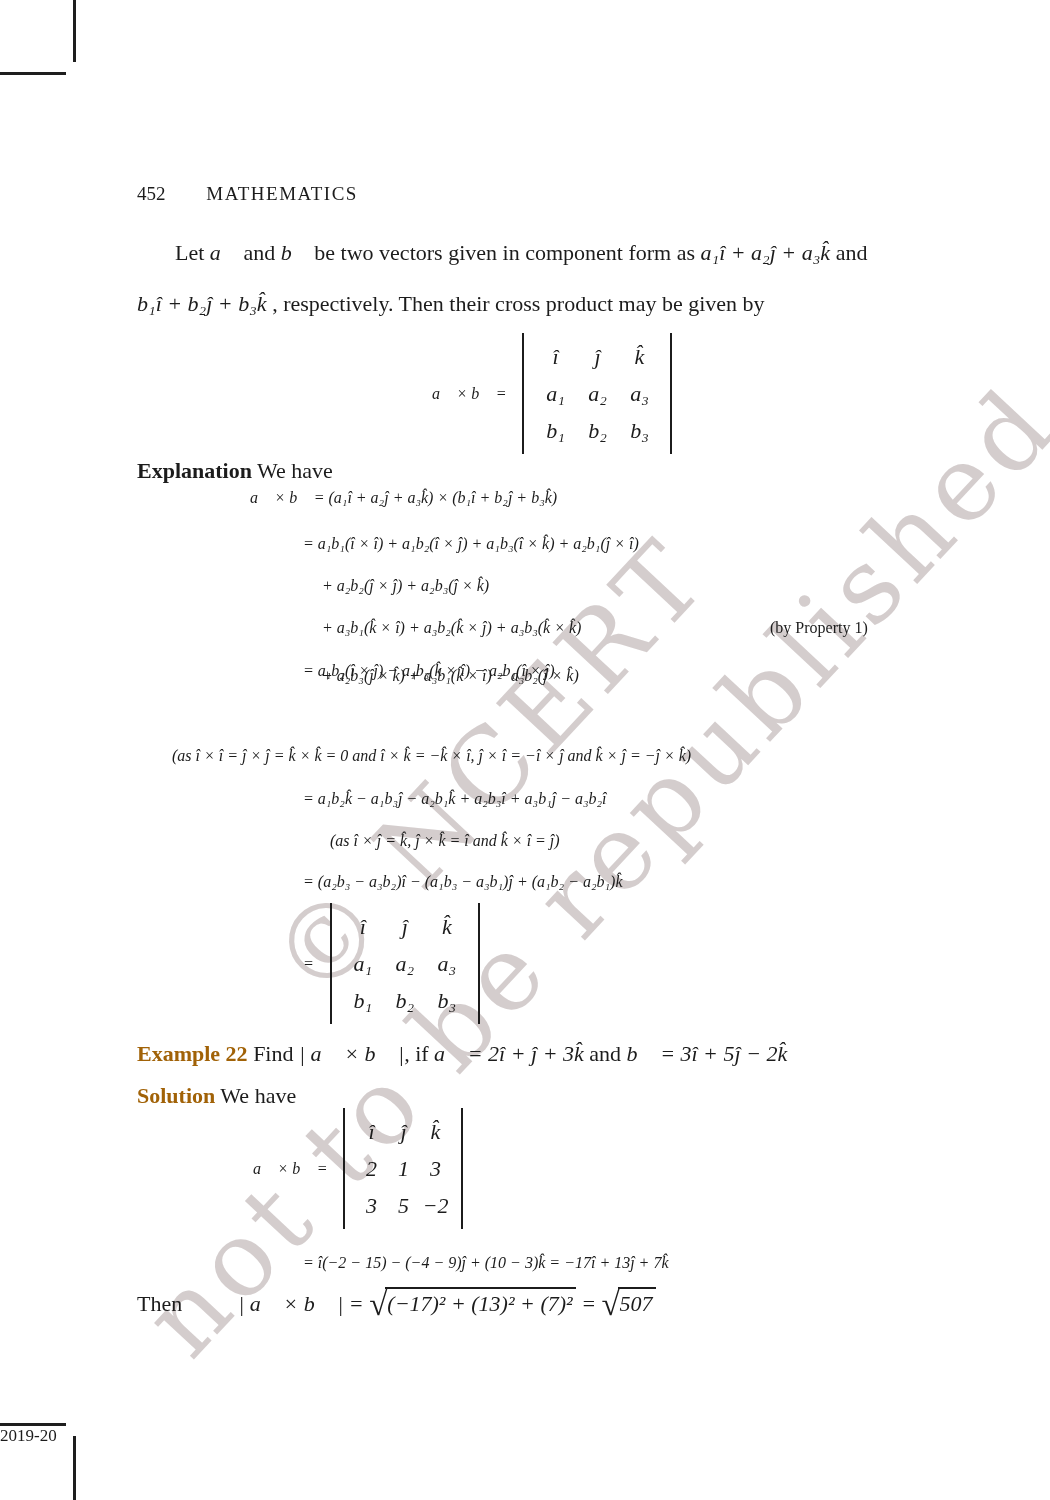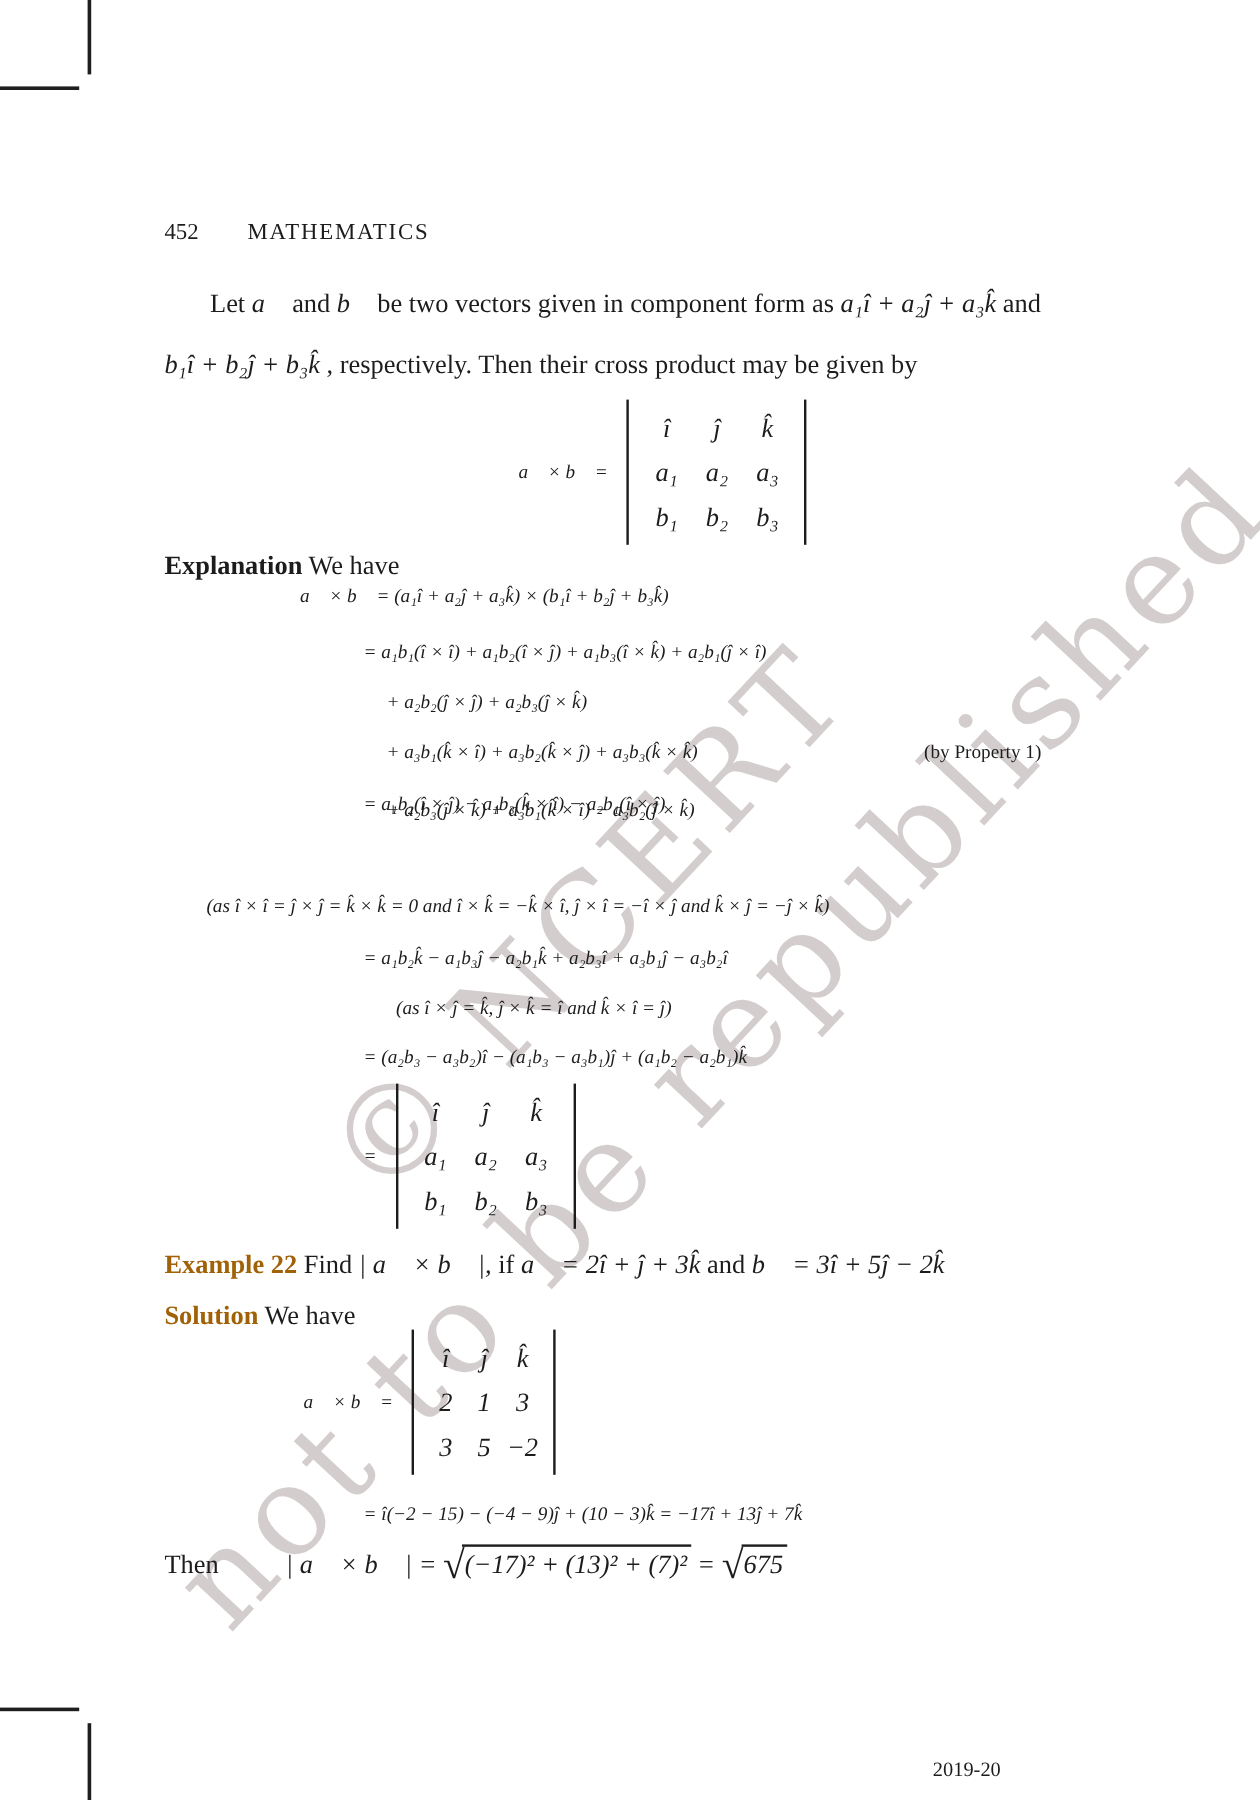--- a/index.html
+++ b/index.html
@@ -78,21 +78,21 @@
   .example { top:1038px; left:137px; }
   .solution { top:1080px; left:137px; }
 
   .eqf1 { top:1247px; left:303px; }
 
   .hence { top:1288px; left:137px; font-size:22px; }
   .hence .hlabel { margin-right:56px; }
   .sqrt-sign { font-size:33px; font-style:normal; line-height:1; vertical-align:-4px; margin-right:-2px; }
   .radicand { border-top:2px solid #1c1c1c; padding:2px 3px 0 2px; font-style:italic; }
 
-  .footer { position:absolute; top:1426px; left:0; width:834px; text-align:right; font-size:17px;margin-top:39px; }
+  .footer { position:absolute; top:1426px; left:0; width:834px; text-align:left; font-size:17px; }
 </style>
 </head>
 <body>
 
 <div class="page">
 
   <div class="crop crop-tl-v"></div>
   <div class="crop crop-tl-h"></div>
   <div class="crop crop-bl-h"></div>
   <div class="crop crop-bl-v"></div>
@@ -189,18 +189,18 @@
         <span class="mrow">
             <span class="mcell">3</span>
             <span class="mcell">5</span>
             <span class="mcell">−2</span>
           </span>
       </span>
     </div>
 
     <div class="eq eqf1">=  î(−2 − 15) − (−4 − 9)ĵ + (10 − 3)k̂  = −17î + 13ĵ + 7k̂</div>
 
-    <div class="line hence"><span class="hlabel">Then</span><span class="m">| a⃗ × b⃗ |  = </span><span class="sqrt-sign">√</span><span class="radicand">(−17)² + (13)² + (7)²</span><span class="m"> = </span><span class="sqrt-sign">√</span><span class="radicand">675</span></div>
+    <div class="line hence"><span class="hlabel">Then</span><span class="m">| a⃗ × b⃗ |  = </span><span class="sqrt-sign">√</span><span class="radicand">(−17)² + (13)² + (7)²</span><span class="m"> = </span><span class="sqrt-sign">√</span><span class="radicand">507</span></div>
 
     <div class="footer">2019-20</div>
 
   </div>
 </div>
 
 </body></html>

